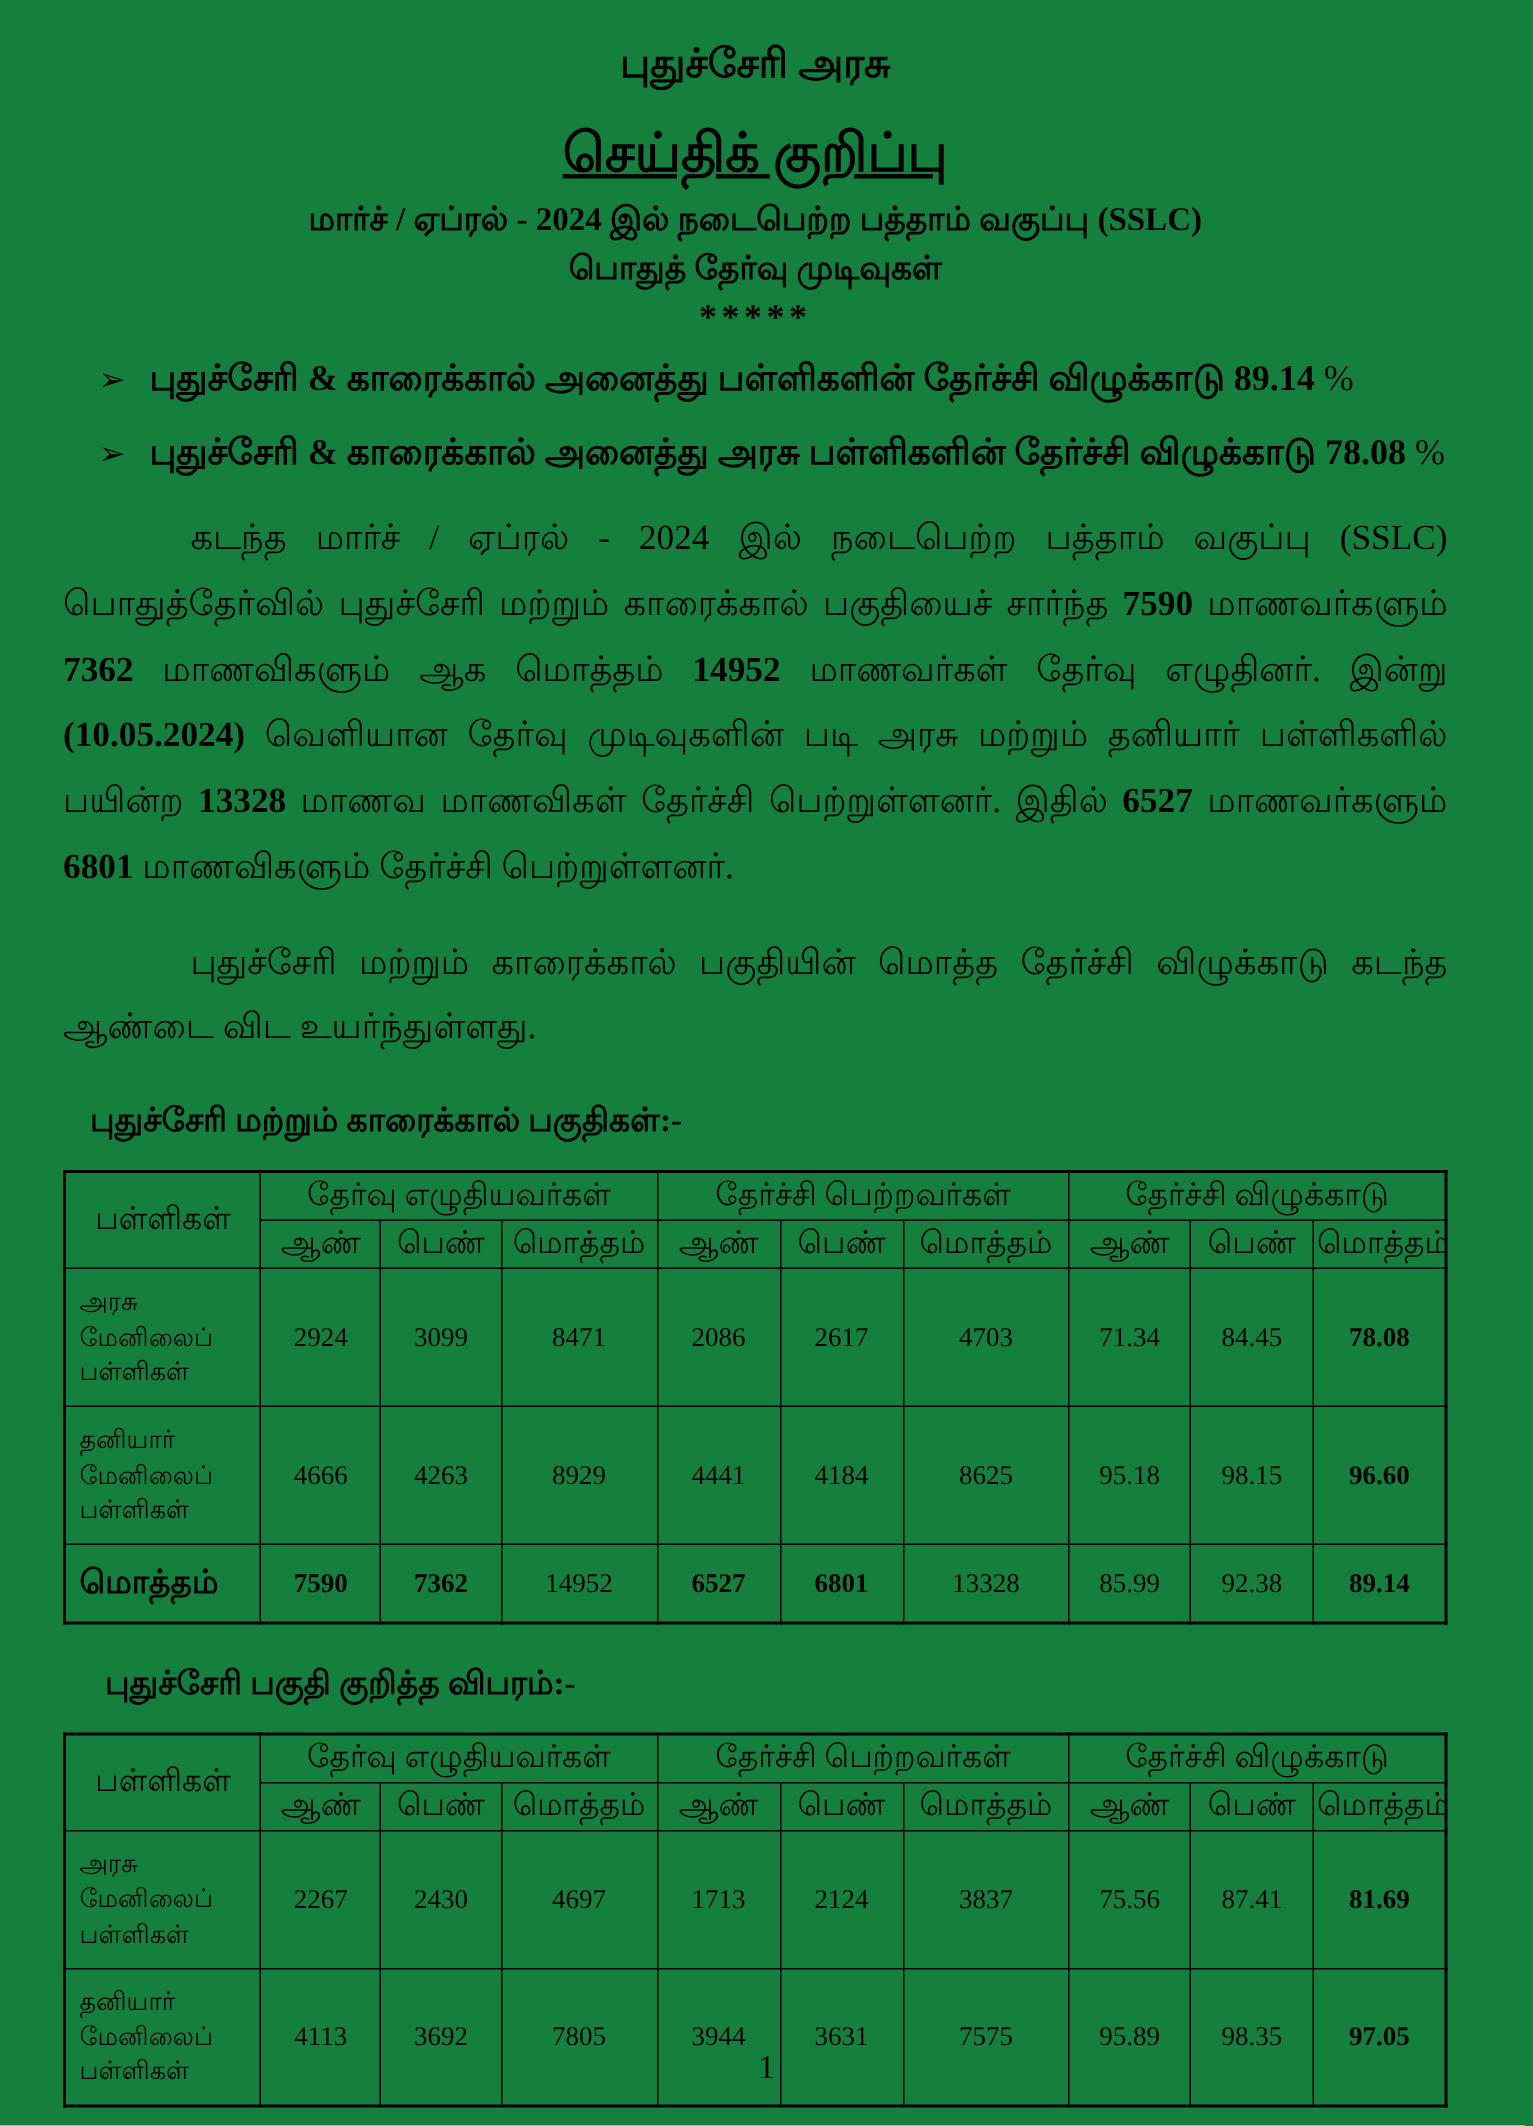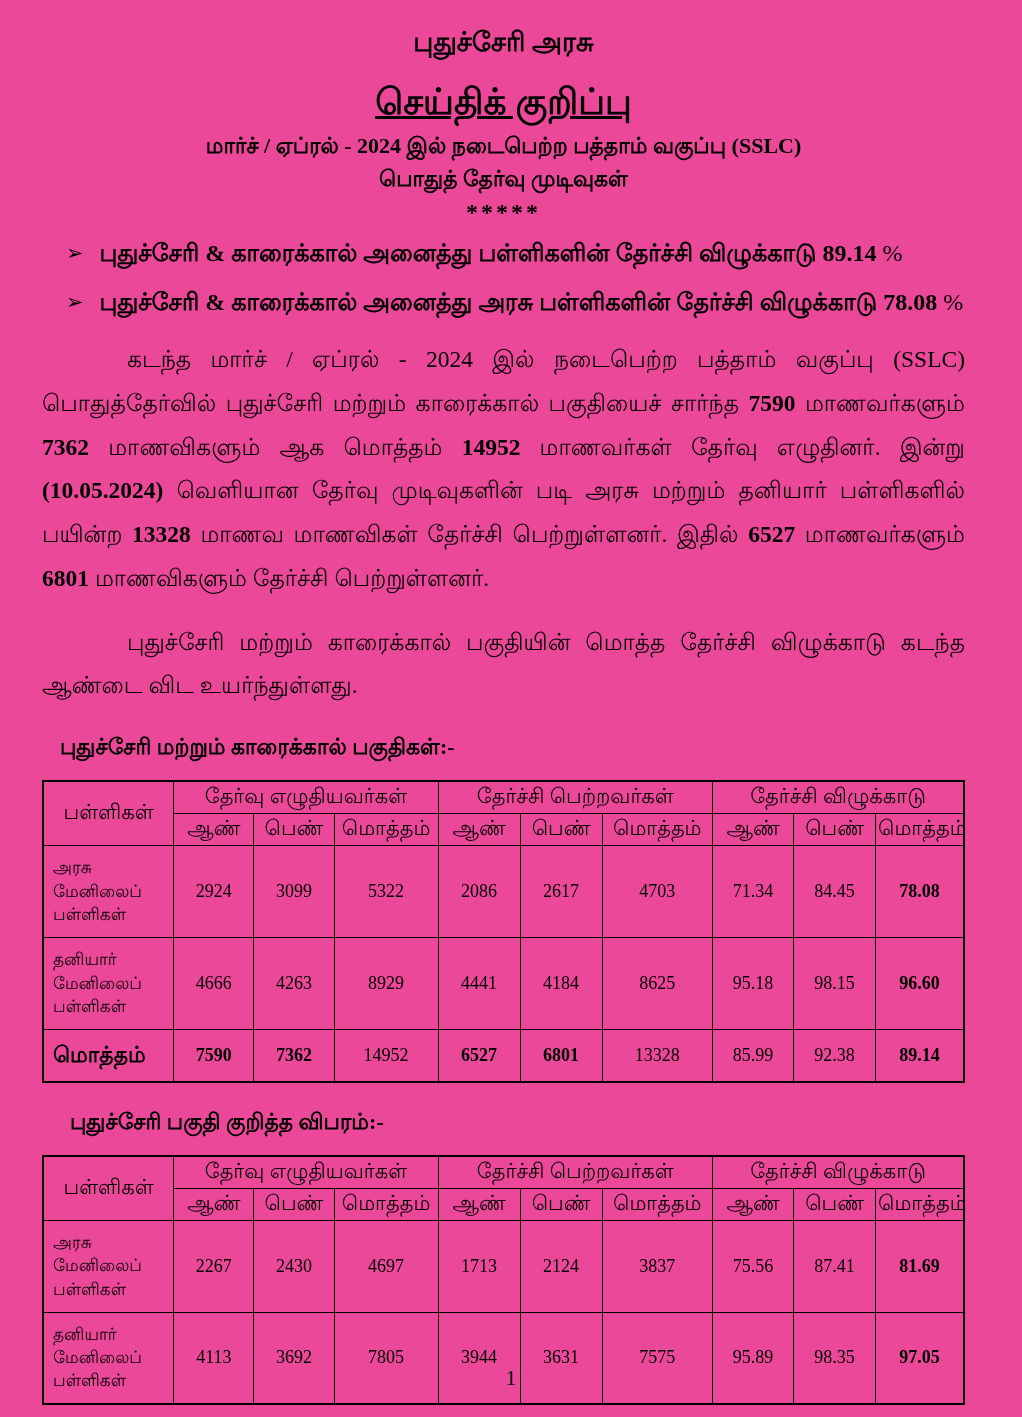--- a/index.html
+++ b/index.html
@@ -1,20 +1,20 @@
 <!DOCTYPE html>
 <html><head>
 <meta charset="utf-8">
 <style>
   html, body { margin: 0; padding: 0; background: #ffffff; }
   .page {
     position: relative;
     width: 1022px;
     height: 1417px;
-    background: #ec4899;
+    background: #15803d;
     color: #000000;
     font-family: "Liberation Serif", serif;
     box-sizing: border-box;
     padding: 26px 57px 0 42px;
     overflow: hidden;
   }
   
   .org-name { text-align: center; font-weight: 700; font-size: 27px; line-height: 1.22; }
   .press-note-wrap { text-align: center; margin-top: 22px; }
   .press-note { font-weight: 700; font-size: 36px; text-decoration: underline; }
@@ -105,21 +105,21 @@
         <th>ஆண்</th>
         <th>பெண்</th>
         <th>மொத்தம்</th>
       </tr>
     </thead>
     <tbody>
       <tr class="data-row">
         <td class="row-label">அரசு மேனிலைப் பள்ளிகள்</td>
         <td class="num">2924</td>
         <td class="num">3099</td>
-        <td class="num">5322</td>
+        <td class="num">8471</td>
         <td class="num">2086</td>
         <td class="num">2617</td>
         <td class="num">4703</td>
         <td class="num">71.34</td>
         <td class="num">84.45</td>
         <td class="num b">78.08</td>
       </tr>
       <tr class="data-row">
         <td class="row-label">தனியார் மேனிலைப் பள்ளிகள்</td>
         <td class="num">4666</td>

